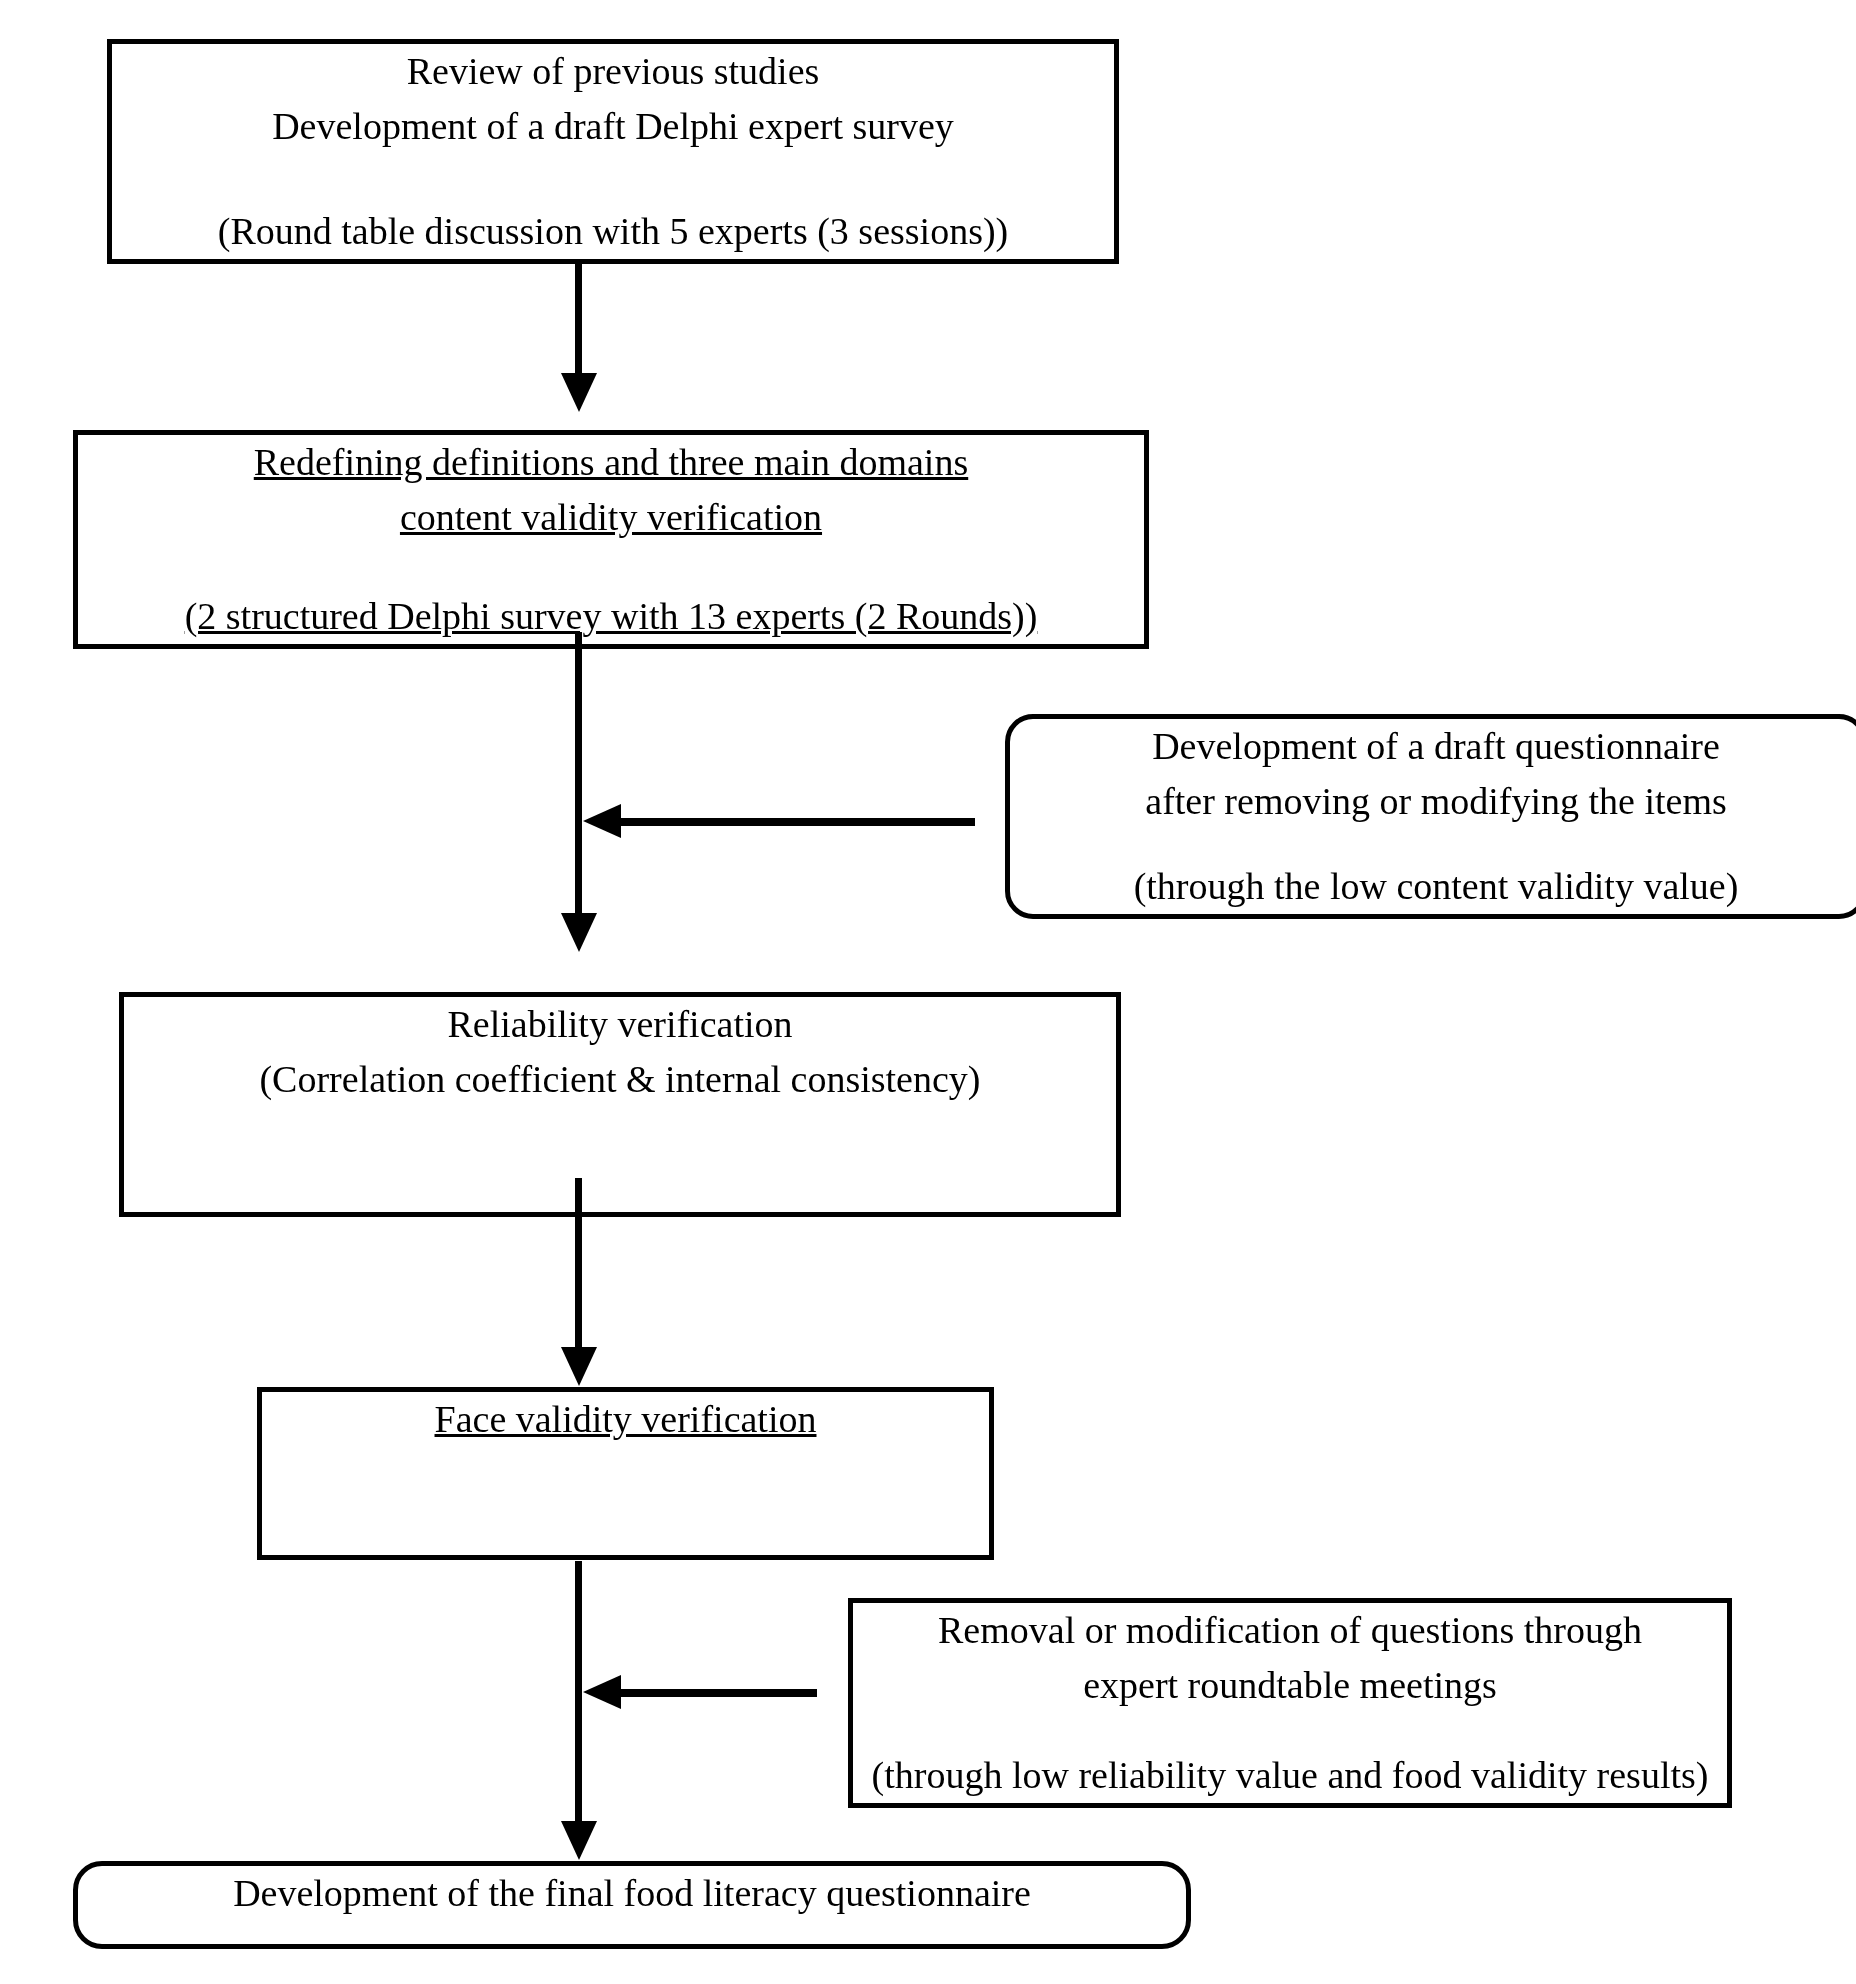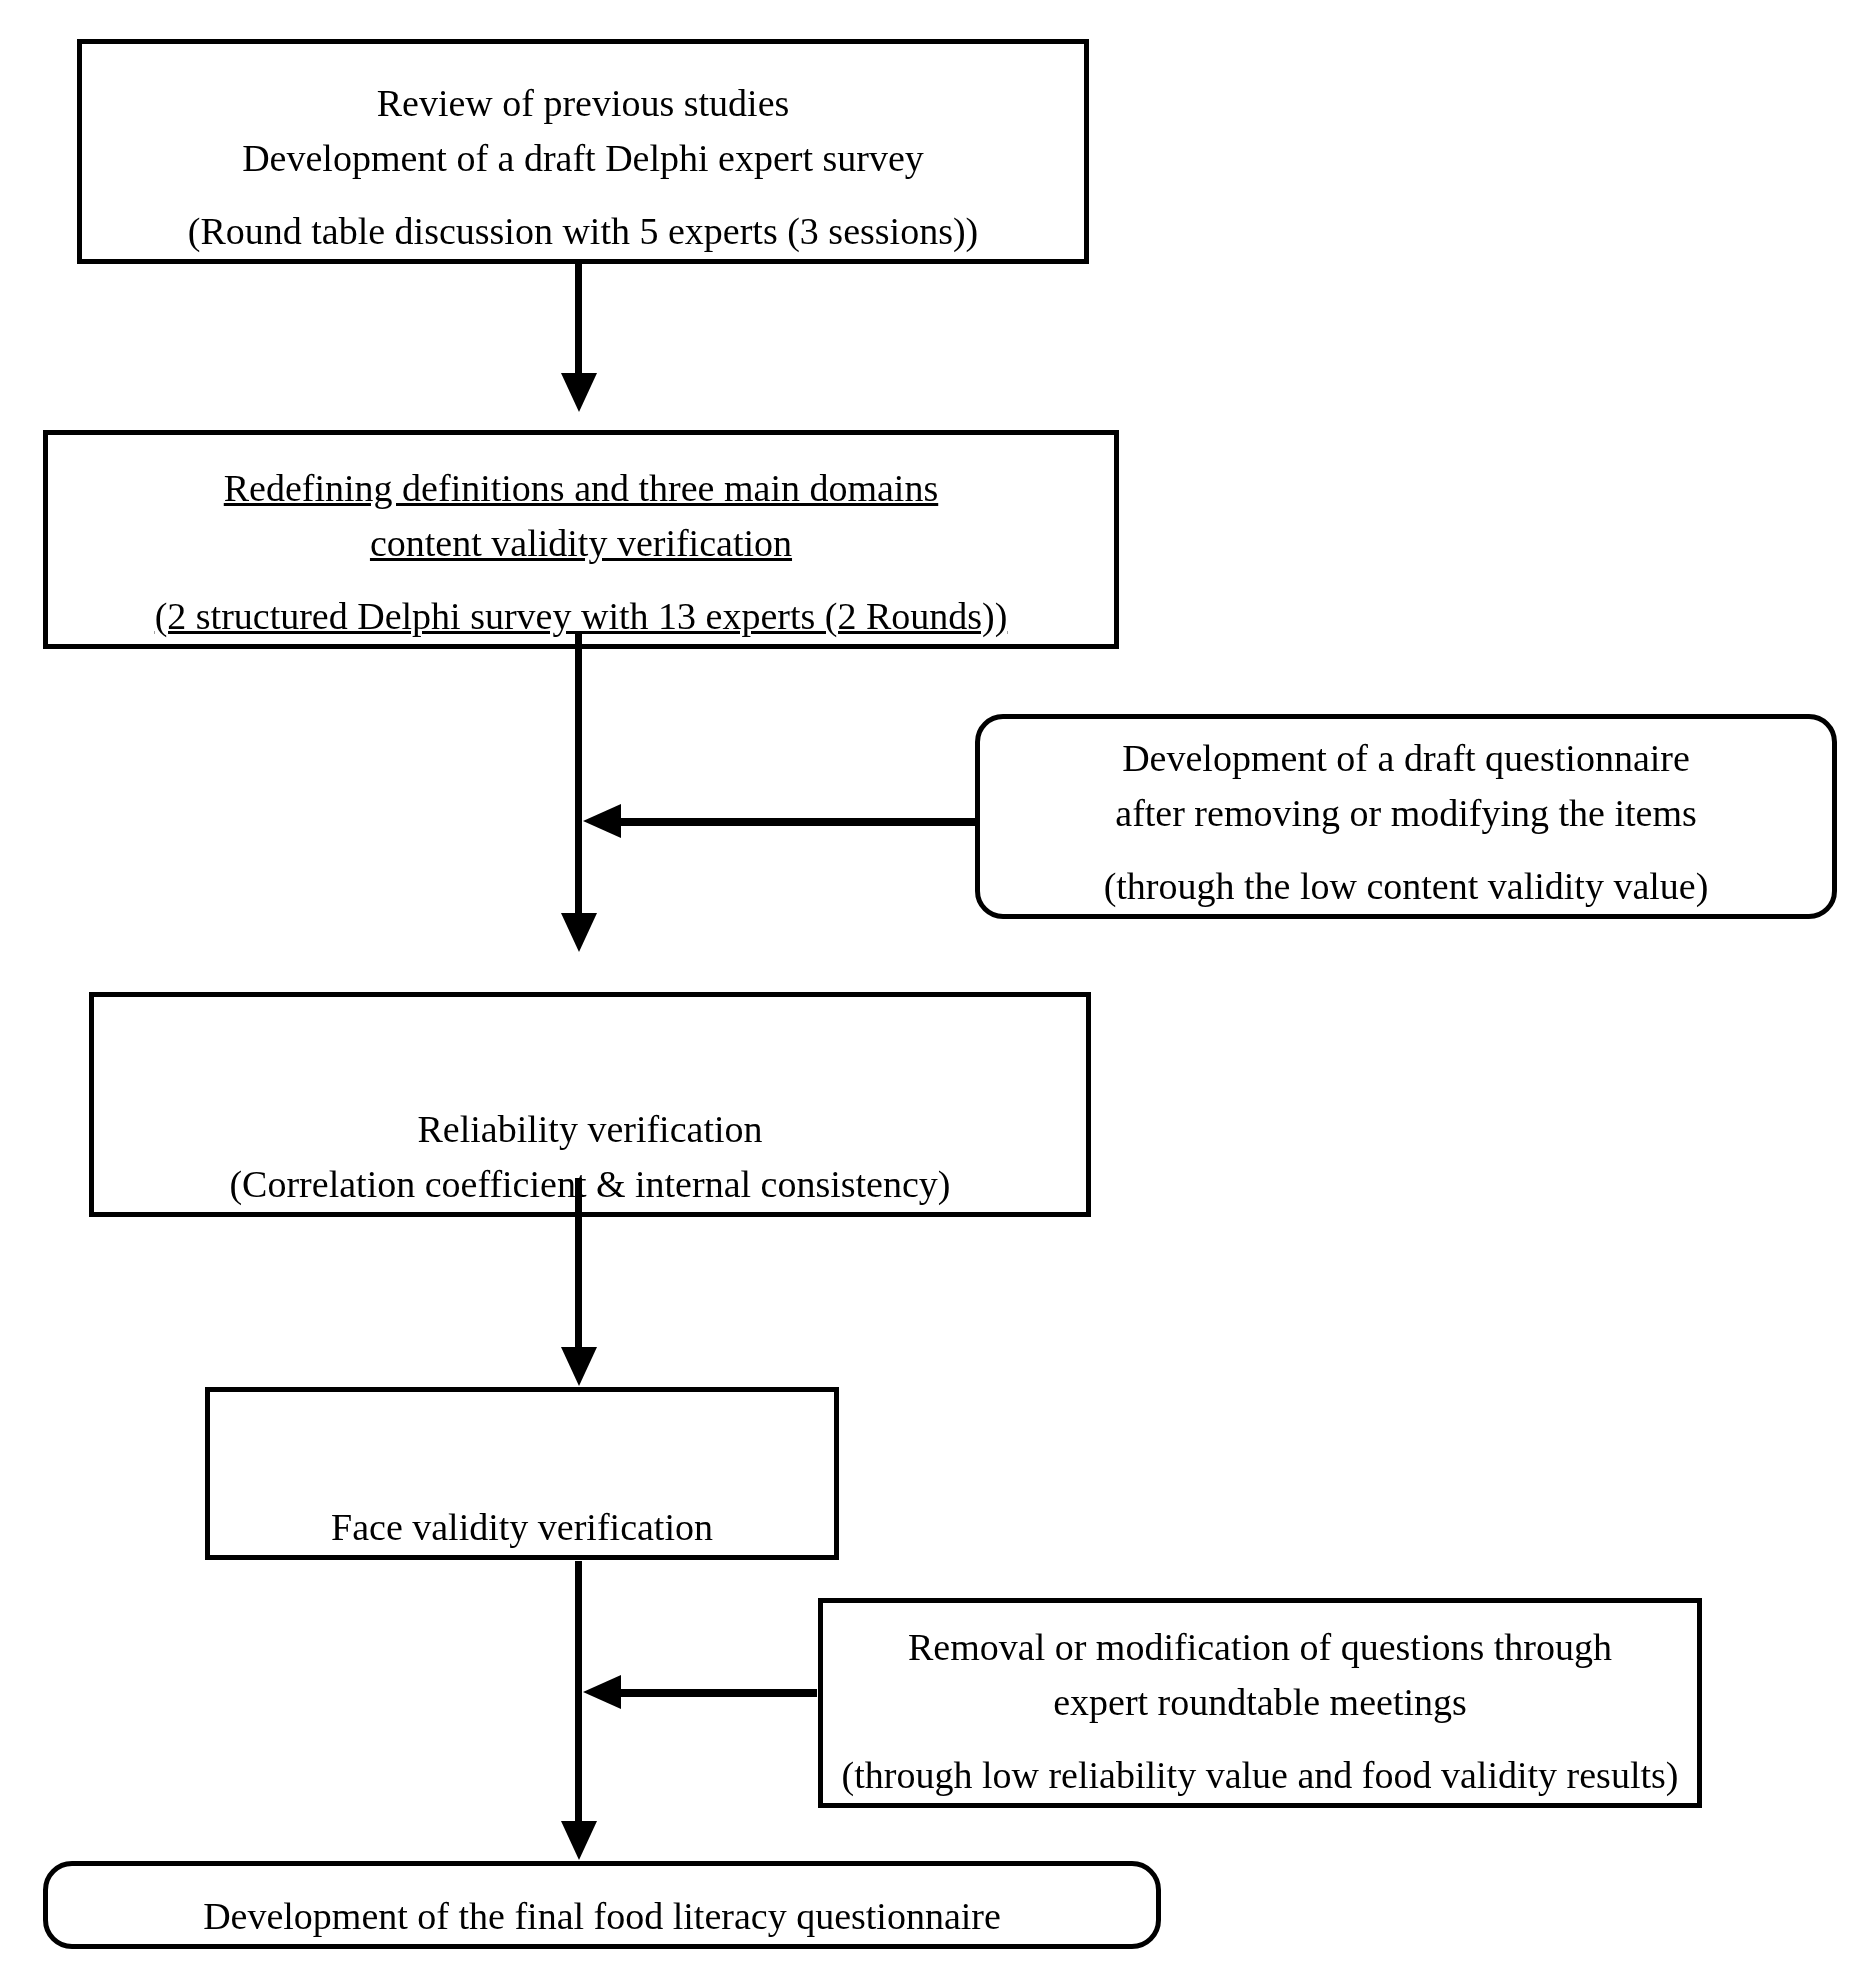--- a/index.html
+++ b/index.html
@@ -4,32 +4,32 @@
 <style>
   :root { --ink: #000000; --bg: #ffffff; }
   * { box-sizing: border-box; }
   html, body { margin: 0; padding: 0; background: var(--bg); }
   body { width: 1856px; height: 1985px; position: relative;
          font-family: "Liberation Serif", "DejaVu Serif", serif; color: var(--ink); }
 
   .canvas { position: absolute; left: 0; top: 0; width: 1856px; height: 1985px; background: var(--bg); }
 
   .box { position: absolute; border: 5.6px solid var(--ink); background: var(--bg);
-         display: flex; flex-direction: column; align-items: center; justify-content: flex-end;
-         text-align: center; font-size: 38px; line-height: 1.45; color: var(--ink); }
+         display: flex; flex-direction: column; align-items: center; justify-content: space-between;
+         text-align: center; font-size: 38px; line-height: 1.45; color: var(--ink); margin-left: 30px; }
   .heading { white-space: pre-line; }
   .note { white-space: nowrap; margin-top: 18px; }
   .note .var { font-style: italic; }
 
   
   .box-review      { left: 77px;  top: 39px;   width: 1012px; height: 225px; }
   .box-redefining  { left: 43px;   top: 430px;  width: 1076px; height: 219px; text-decoration: underline; }
   .box-draftq      { left: 975px; top: 714px; width: 862px; height: 205px; border-radius: 28px; }
   .box-reliability { left: 89px;  top: 992px; width: 1002px; height: 225px; }
-  .box-facevalid   { left: 205px;  top: 1387px; width: 634px; height: 173px; }
+  .box-facevalid   { left: 227px;  top: 1387px; width: 737px; height: 173px; text-decoration: underline; }
   .box-removal     { left: 818px; top: 1598px; width: 884px; height: 210px; }
   .box-final       { left: 43px;   top: 1861px; width: 1118px; height: 88px; border-radius: 29px; }
 
   
   .vline { position: absolute; width: 7px; background: var(--ink); left: 575px; }
   .v1 { top: 264px;  height: 113px; }
   .v2 { top: 632px;  height: 282px; }
   .v3 { top: 1178px; height: 169px; }
   .v4 { top: 1561px; height: 260px; }
 

